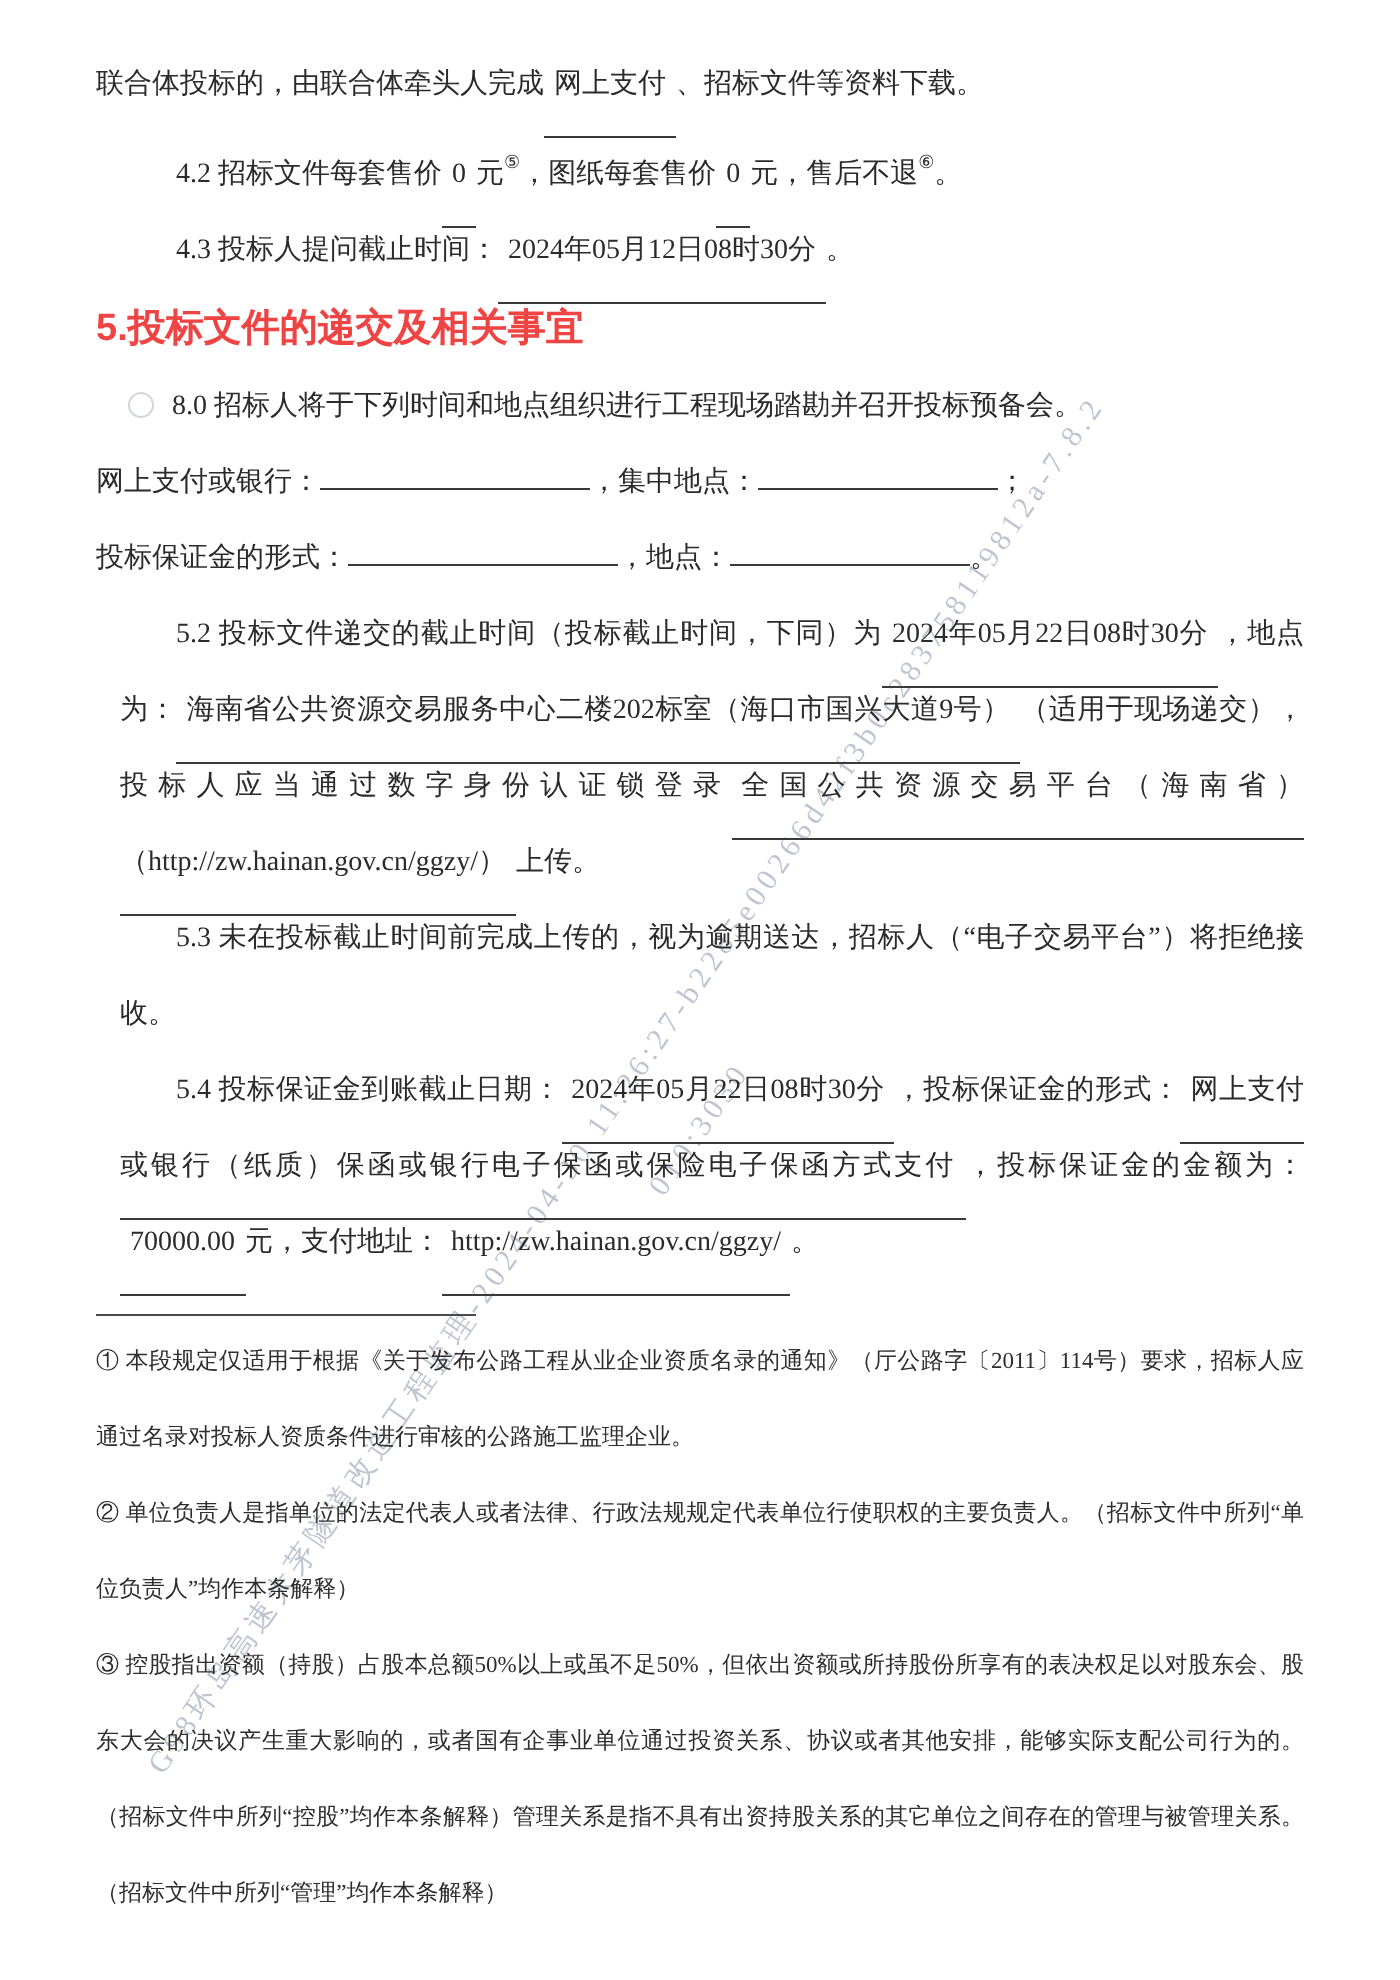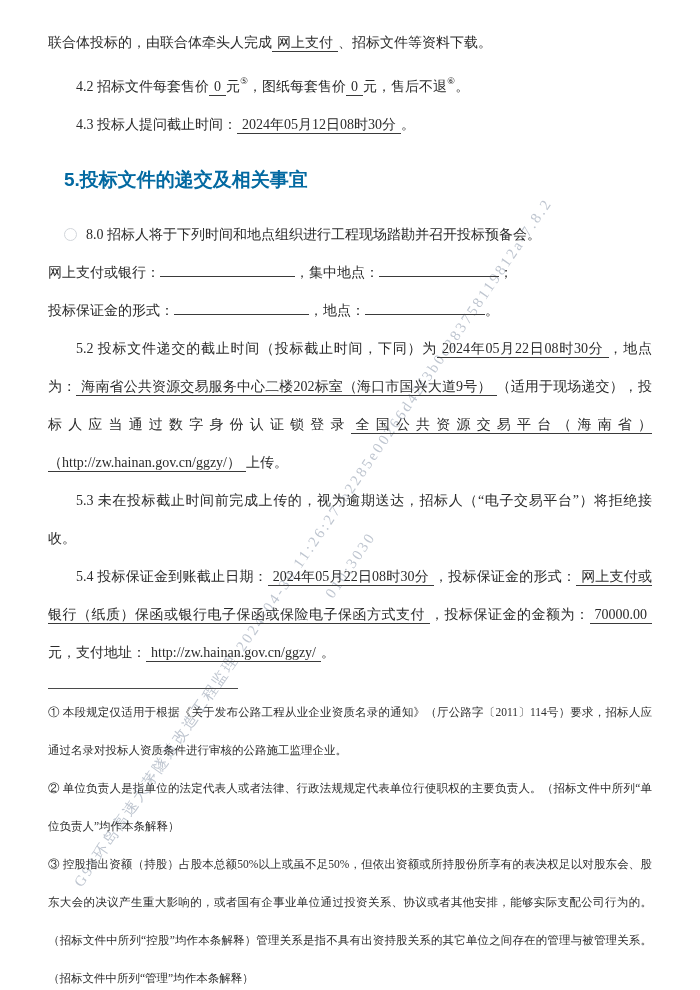--- a/index.html
+++ b/index.html
@@ -15,28 +15,28 @@
     position: relative;
     z-index: 1;
     padding: 24px 48px 0 48px;
   }
   .para {
     font-size: 14px;
     line-height: 38px;
     text-align: justify;
     margin: 0;
   }
-  .indent { text-indent: 28px; }
+  .indent { text-indent: 28px; margin-left: 12px; }
   .heading {
     font-family: "Liberation Sans", "DejaVu Sans", sans-serif;
     font-size: 19px;
     font-weight: bold;
-    color: #0369a1;
+    color: #ef4444;
     line-height: 40px;
-    margin: 16px;
+    margin: 0;
   }
   .radio-row { text-indent: 16px; }
   .radio {
     display: inline-block;
     width: 13px; height: 13px;
     border-radius: 50%;
     vertical-align: -2px;
     margin-right: 9px;
     position: relative;
   }
@@ -60,21 +60,21 @@
     position: absolute;
     left: 50%; top: 50%;
     width: 3.5px; height: 3.5px;
     margin: -1.75px 0 0 -1.75px;
     border-radius: 50%;
     background: #3696ec;
   }
   .run-plain { }
   .run-value {
     border-bottom: 1.3px solid #3a3a3a;
-    padding: 0 5px 1px 5px;
+    padding: 0 5px 18px 5px;
     white-space: normal;
   }
   .run-blank {
     display: inline-block;
     border-bottom: 1.3px solid #3a3a3a;
     height: 15px;
     vertical-align: baseline;
   }
   .run-sup {
     font-size: 9px;

